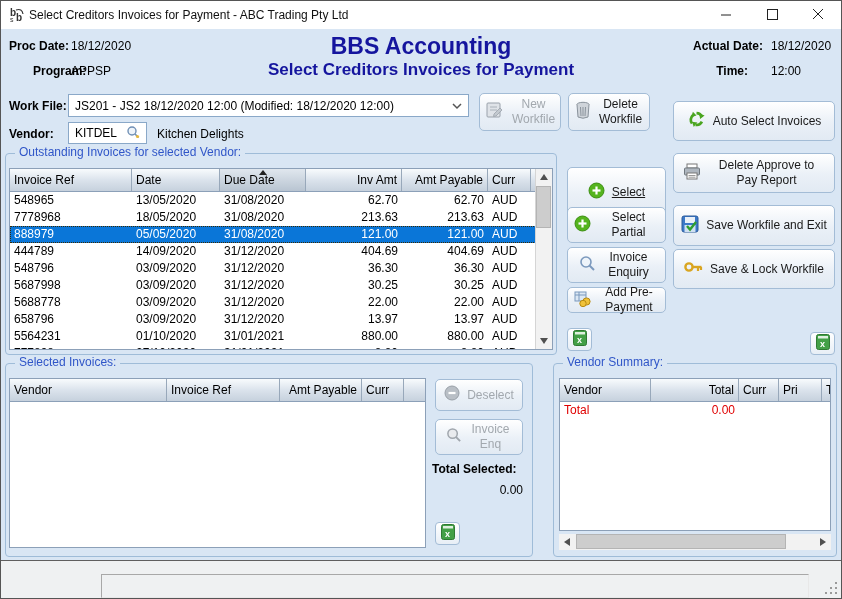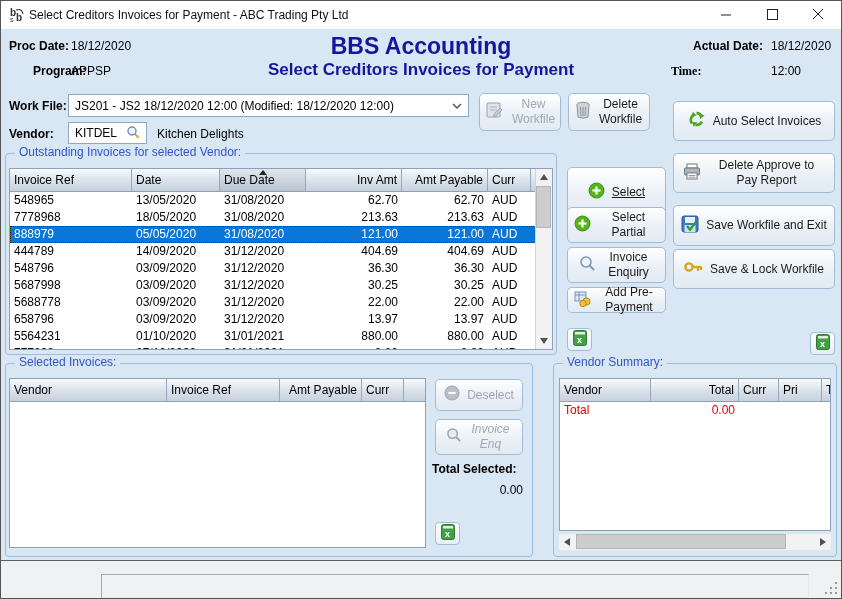--- a/index.html
+++ b/index.html
@@ -88,21 +88,21 @@
   <span class="lbl" style="left:8px;top:38px;">Proc Date:</span>
   <span class="val" style="left:70px;top:38px;">18/12/2020</span>
   <span class="lbl" style="left:8px;top:63px;padding-left:24px;">Program:</span>
   <span class="val" style="left:70px;top:63px;">APPSP</span>
 
   <div class="app-title" style="top:32px;">BBS Accounting</div>
   <div class="screen-title" style="top:59px;">Select Creditors Invoices for Payment</div>
 
   <span class="lbl" style="left:660px;top:38px;width:102px;text-align:right;">Actual Date:</span>
   <span class="val" style="left:770px;top:38px;">18/12/2020</span>
-  <span class="lbl" style="left:670px;top:63px;width:102px;text-align:left;font-family:Liberation Serif, serif;">Time:</span>
+  <span class="lbl" style="left:645px;top:63px;width:102px;text-align:right;">Time:</span>
   <span class="val" style="left:770px;top:63px;">12:00</span>
 
   <span class="lbl" style="left:8px;top:98px;">Work File:</span>
   <div class="combo" style="left:67px;top:93px;width:401px;height:23px;">
     <span style="flex:1;overflow:hidden;white-space:nowrap;">JS201 - JS2 18/12/2020 12:00 (Modified: 18/12/2020 12:00)</span>
     <span>
       <svg width="10" height="7">
           <polyline points="1,1 5,5 9,1" fill="none" stroke="#555" stroke-width="1.5"></polyline>
         </svg>
     </span>
@@ -391,21 +391,21 @@
   <div class="btn disabled" style="left:434px;top:378px;width:88px;height:32px;">
     <span>
       <svg width="16" height="16" viewBox="0 0 16 16">
         <circle cx="8" cy="8" r="7" fill="#b9bfc6" stroke="#99a0a8"></circle>
         <line x1="4.5" y1="8" x2="11.5" y2="8" stroke="#fff" stroke-width="2.2"></line>
       </svg>
     </span>
     <span>Deselect</span>
   </div>
 
-  <div class="btn disabled" style="left:434px;top:418px;width:88px;height:36px;font-style:italic;">
+  <div class="btn disabled" style="left:434px;top:418px;width:88px;height:36px;">
     <span>
       <svg width="16" height="16" viewBox="0 0 17 17">
         <circle cx="7" cy="7" r="5" fill="#e9ebee" stroke="#a0a6ad" stroke-width="1.6"></circle>
         <line x1="10.5" y1="10.5" x2="15" y2="15" stroke="#a0a6ad" stroke-width="2"></line>
       </svg>
     </span>
     <span style="width:44px;">Invoice Enq</span>
   </div>
 
   <span class="lbl" style="left:431px;top:461px;">Total Selected:</span>

